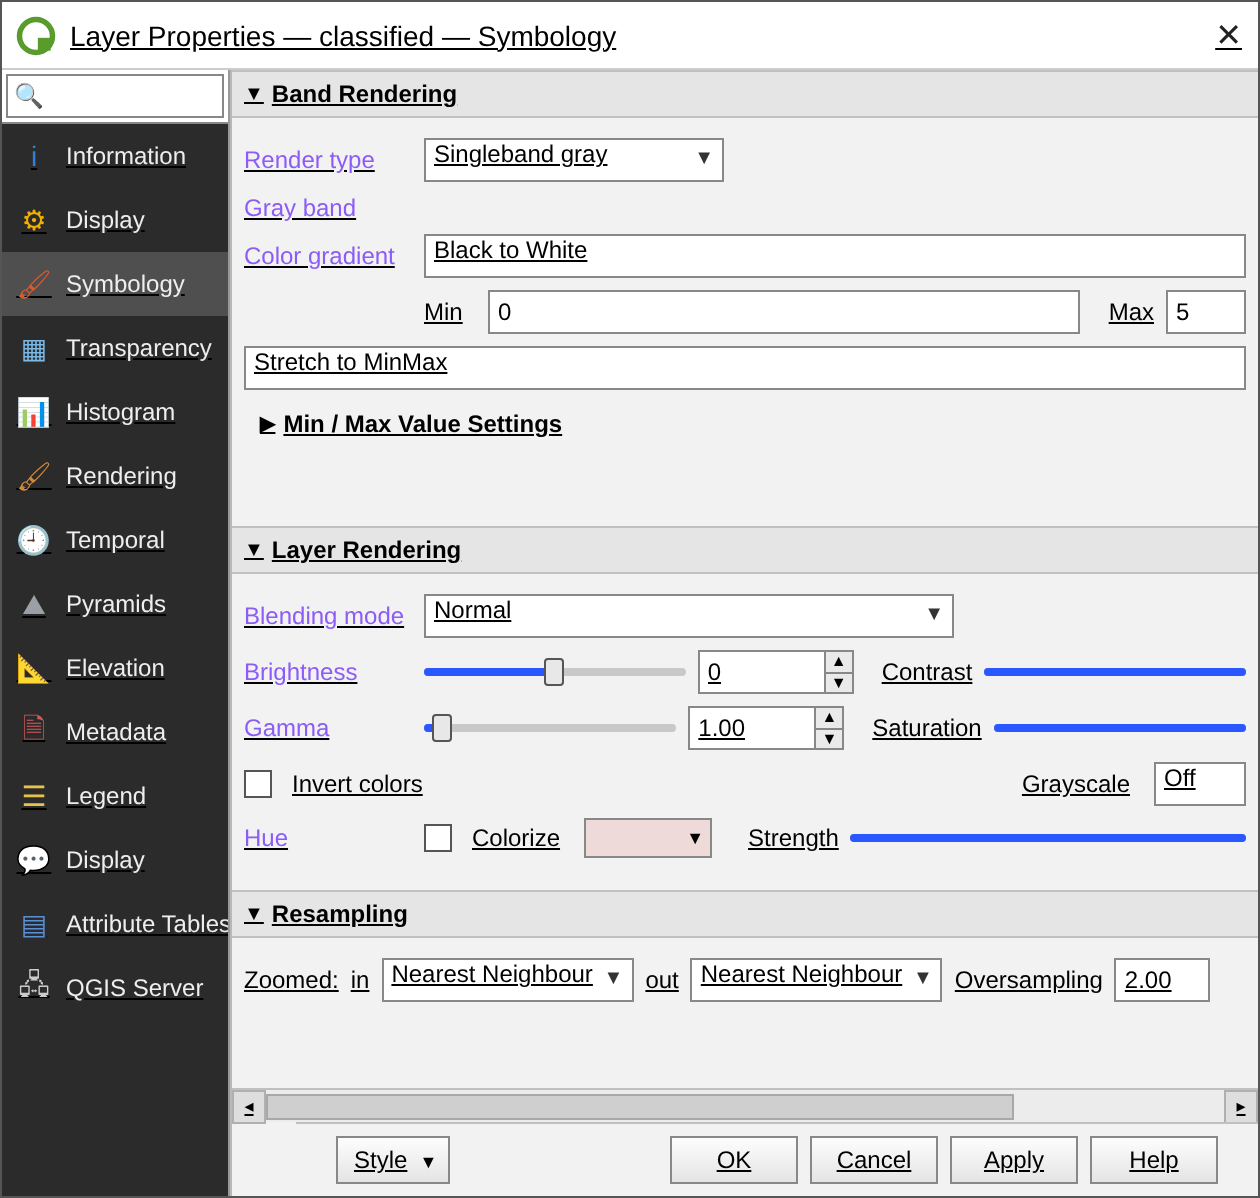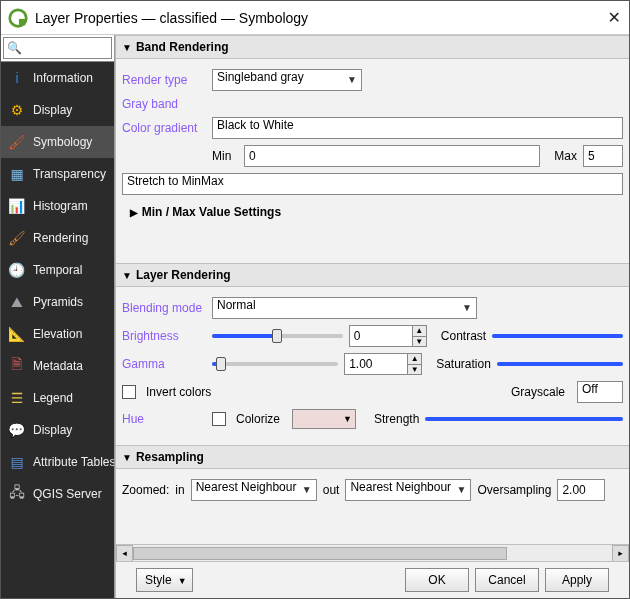--- a/index.html
+++ b/index.html
@@ -1,18 +1,18 @@
 <!DOCTYPE html>
 <html><head>
 <meta charset="utf-8">
 <style>
   * { box-sizing: border-box; margin: 0; padding: 0; font-family: "Segoe UI", Tahoma, sans-serif; font-size: 12px; }
   html, body { width: 630px; height: 599px; overflow: hidden; background: #fff; }
 
-  .window { width: 630px; height: 599px; border: 1px solid #555; display: flex; flex-direction: column; background:#f2f2f2; }
+  .window { width: 630px; height: 599px; border: 1px solid #555; display: flex; flex-direction: column; background:#f2f2f2;text-decoration:underline; }
 
   
   .titlebar { height: 34px; display: flex; align-items: center; padding: 0 8px 0 6px; background: #fff; border-bottom: 1px solid #ccc; }
   .titlebar .title { flex: 1; font-size: 14px; padding-left: 6px; }
   .titlebar .close-gly { font-size: 16px; cursor: pointer; color:#222; }
 
   
   .body { flex: 1; display: flex; min-height: 0; }
 
   
@@ -60,21 +60,21 @@
   .colorswatch { width:64px; height:20px; border:1px solid #888; background:#efdada; position:relative; }
   .colorswatch .arr { position:absolute; right:3px; top:4px; font-size:9px; }
 
   
   .hscroll { height:17px; background:#ececec; border-top:1px solid #c0c0c0; display:flex; align-items:center; }
   .hscroll .btn { width:17px; height:17px; background:#dedede; border:1px solid #b0b0b0; display:flex; align-items:center; justify-content:center; font-size:9px; cursor:pointer;}
   .hscroll .trackbar { flex:1; height:15px; position:relative; background:#ececec; }
   .hscroll .handle { position:absolute; top:1px; bottom:1px; left:0; width:78%; background:#cfcfcf; border:1px solid #a8a8a8;}
 
   
-  .footer { display:flex; align-items:center; gap:6px; padding:6px 20px; background:#f2f2f2; border-top:1px solid #c0c0c0;}
+  .footer { display:flex; align-items:center; gap:6px; padding:6px 20px; background:#f2f2f2; border-top:1px solid #c0c0c0;margin-left:32px;}
   .btn-std { height:24px; min-width:64px; border:1px solid #888; background:linear-gradient(#fdfdfd,#e4e4e4); padding:0 10px; display:flex; align-items:center; justify-content:center; cursor:pointer; font-size:12px;}
   .btn-drop { height:24px; border:1px solid #888; background:linear-gradient(#fdfdfd,#e4e4e4); padding:0 20px 0 8px; display:flex; align-items:center; position:relative; cursor:pointer;}
   .btn-drop .arr { position:absolute; right:5px; top:7px; font-size:9px; }
   .footer .spacer { flex:1; }
 
   input { outline:none; border:none; background:transparent; font-size:12px; height:100%; width:100%; }
 
   
   .qlogo { width:22px; height:22px; }
   .qlogo svg { width:22px; height:22px; }
@@ -334,17 +334,18 @@
 
       <div class="footer">
         <div class="btn-drop">
           <span>Style</span>
           <span class="arr">▼</span>
         </div>
         <div class="spacer"></div>
         <div class="btn-std">OK</div>
         <div class="btn-std">Cancel</div>
         <div class="btn-std">Apply</div>
+        <div class="btn-std">Help</div>
       </div>
     </div>
 
   </div>
 </div>
 
 </body></html>

